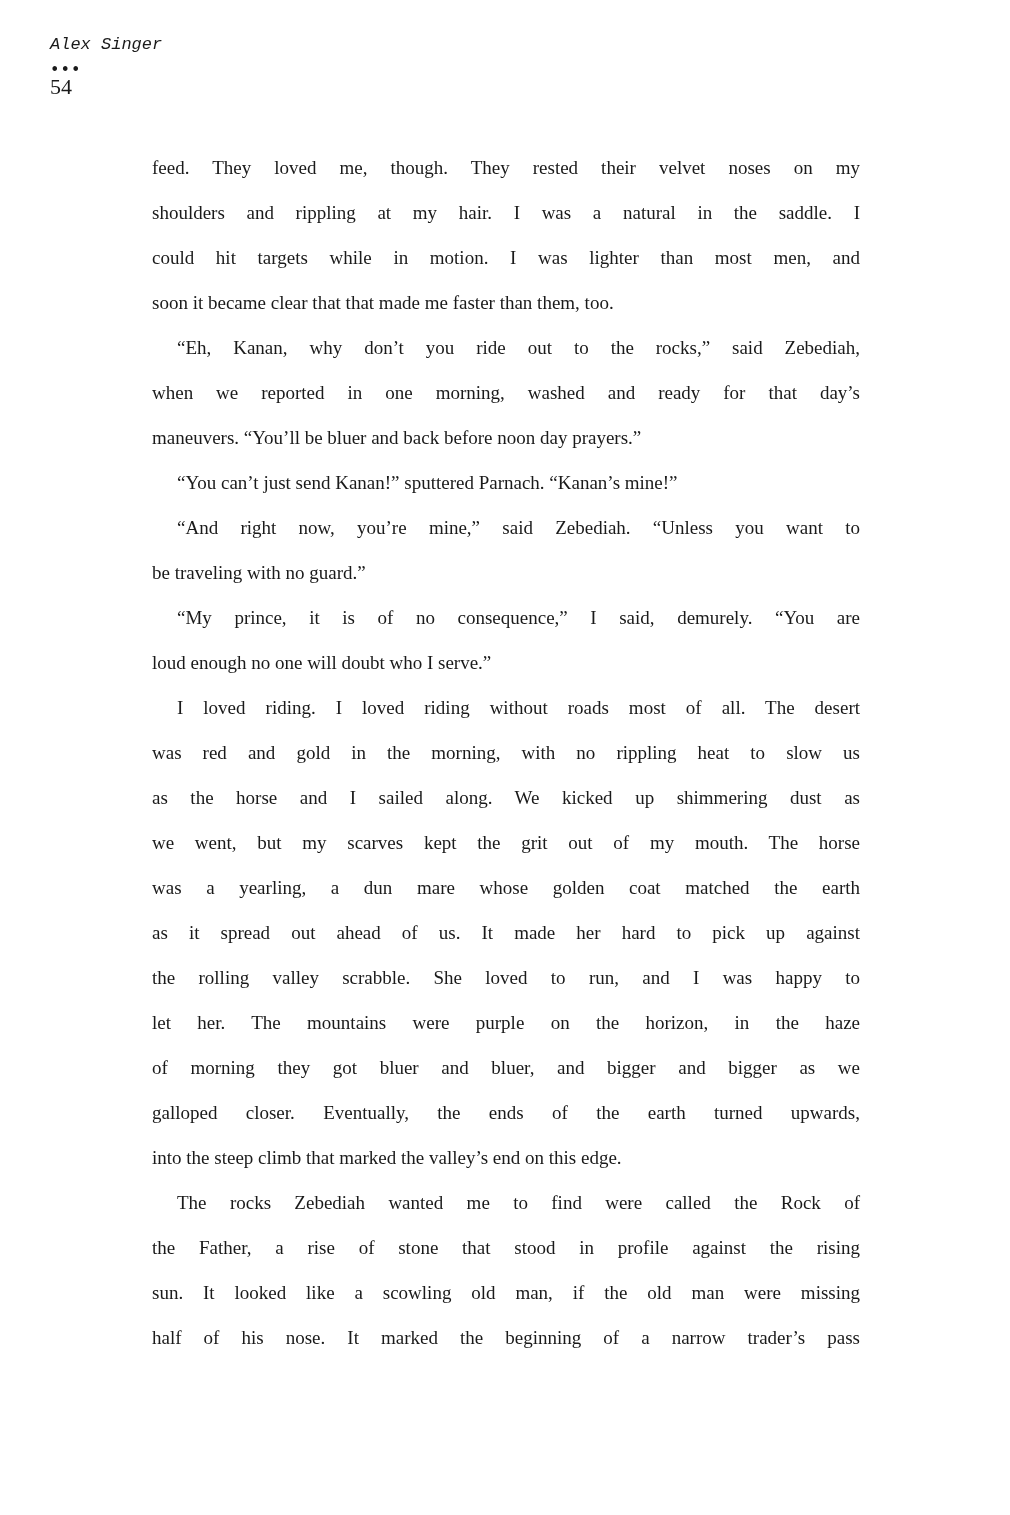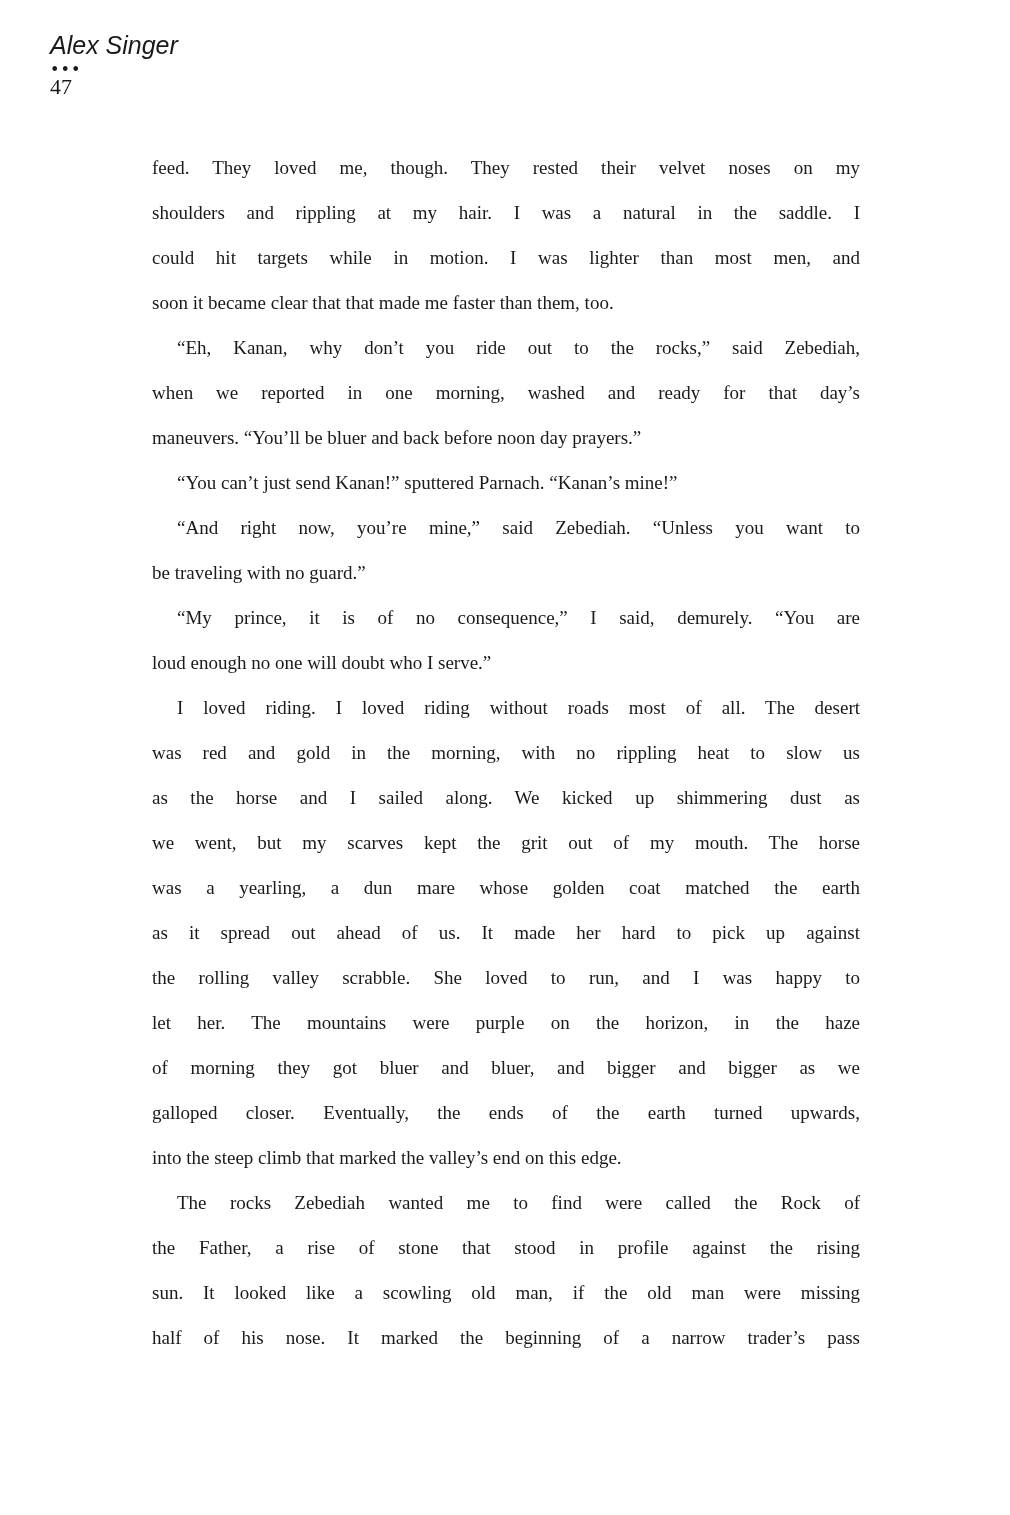--- a/index.html
+++ b/index.html
@@ -1,34 +1,34 @@
 <!DOCTYPE html>
 <html><head>
 <meta charset="utf-8">
 <style>
   html, body { margin: 0; padding: 0; background: #ffffff; }
   body { width: 1010px; height: 1515px; position: relative; overflow: hidden;
          font-family: "DejaVu Serif", "Liberation Serif", serif; color: #1a1a1a; }
   .header { position: absolute; left: 50px; top: 30px; }
-  .author { font-family: Liberation Sans, sans-serif; font-style: italic; font-size: 25px; line-height: 30px; display:block; }
+  .author { font-family: Liberation Mono, monospace; font-style: italic; font-size: 17px; line-height: 30px; display:block; }
   .dots { font-size: 16px; line-height: 12px; letter-spacing: 1px; display:block; margin-top: 4px; }
   .pageno { font-family: "Liberation Serif", serif; font-size: 22px; line-height: 22px; display:block; }
   .body-text { position: absolute; left: 152px; top: 145px; width: 708px; }
   .line { font-family: "Liberation Serif", serif; font-size: 19px; height: 45px; line-height: 45px;
           white-space: nowrap; text-align: justify; text-align-last: justify; display:block; }
   .line.last { text-align-last: left; }
   .line.indent { padding-left: 25px; }
 </style>
 </head>
 <body>
 
 <div class="header">
   <span class="author">Alex Singer</span>
   <span class="dots">•••</span>
-  <span class="pageno">47</span>
+  <span class="pageno">54</span>
 </div>
 
 <div class="body-text" id="body">
     <span class="line">feed. They loved me, though. They rested their velvet noses on my</span>
     <span class="line">shoulders and rippling at my hair. I was a natural in the saddle. I</span>
     <span class="line">could hit targets while in motion. I was lighter than most men, and</span>
     <span class="line last">soon it became clear that that made me faster than them, too.</span>
     <span class="line indent">“Eh, Kanan, why don’t you ride out to the rocks,” said Zebediah,</span>
     <span class="line">when we reported in one morning, washed and ready for that day’s</span>
     <span class="line last">maneuvers. “You’ll be bluer and back before noon day prayers.”</span>

